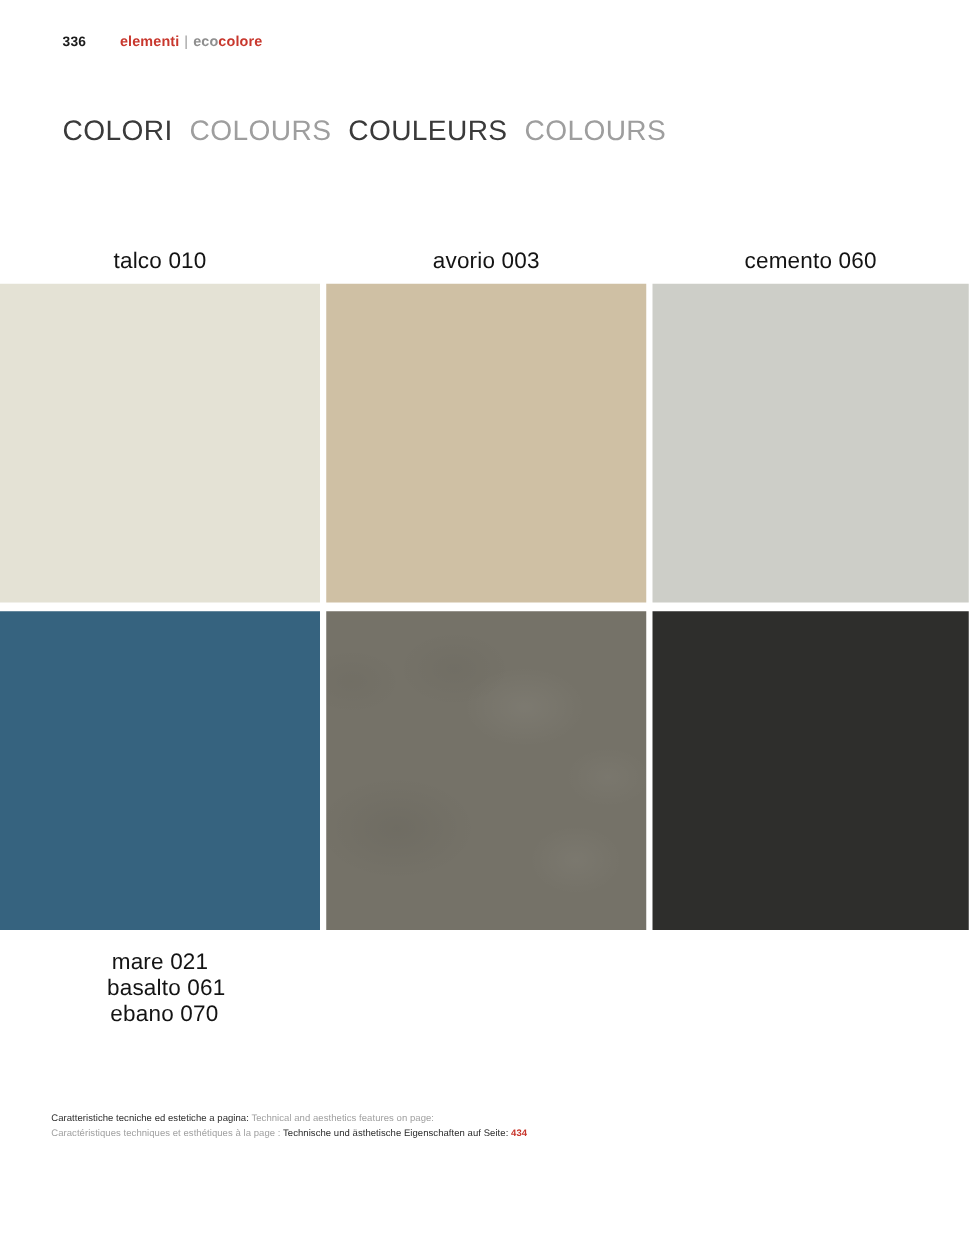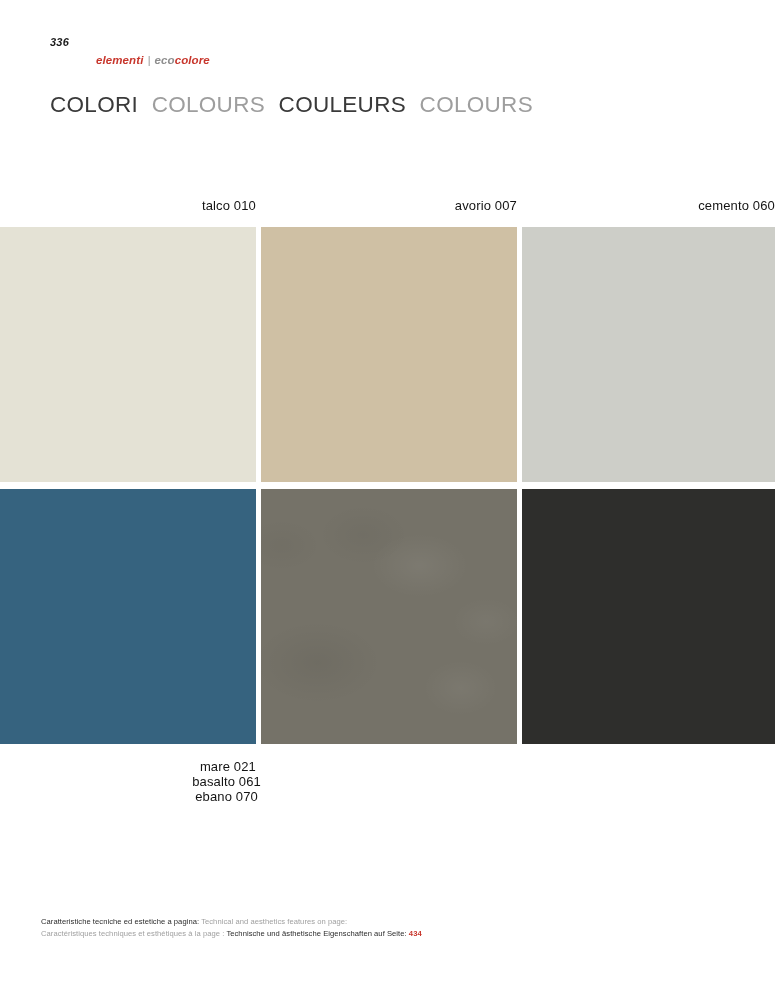--- a/index.html
+++ b/index.html
@@ -12,26 +12,25 @@
     background: #ffffff;
     font-family: "Liberation Sans", sans-serif;
     overflow: hidden;
     position: relative;
   }
 
   
   .running-head {
     position: absolute;
     left: 0;
-    top: 32px;
+    top: 20px;
     width: 100%;
     height: 20px;
     display: flex;
-    align-items: center;
-    font-style: italic;
+    align-items: flex-end;
   }
   .folio {
     margin-left: 50px;
     width: 46px;
     font-size: 11px;
     font-weight: bold;
     color: #1b1b1b;
     letter-spacing: 0.2px;
   }
   .brandline {
@@ -119,35 +118,35 @@
     position: absolute;
     left: 0;
     width: 775px;
     height: 20px;
     display: flex;
   }
   .captions-top    { top: 198px; }
   .captions-bottom { top: 759px; flex-direction: column; }
 
   .caption {
-    font-size: 13px;
+    font-size: 18px;
     color: #141414;
     letter-spacing: 0.15px;
-    text-align: right;
+    text-align: center;
     white-space: nowrap;
   }
   .cap-1 { width: 256px; }
   .cap-2 { width: 256px; margin-left: 5px; }
   .cap-3 { width: 253px; margin-left: 5px; }
 
   
   .footnote {
     position: absolute;
     left: 41px;
-    top: 916px;
+    top: 889px;
     font-size: 7.6px;
     line-height: 11.5px;
     letter-spacing: 0.05px;
     white-space: nowrap;
   }
   .fn-dark { color: #2b2b2b; }
   .fn-gray { color: #a0a0a0; }
   .fn-red  { color: #c8372d; font-weight: bold; }
 </style>
 </head>
@@ -165,21 +164,21 @@
 
 <div class="page-title">
   <span class="t-dark">COLORI</span>
   <span class="t-gray">COLOURS</span>
   <span class="t-dark">COULEURS</span>
   <span class="t-gray">COLOURS</span>
 </div>
 
 <div class="caption-row captions-top">
   <div class="caption cap-1">talco 010</div>
-  <div class="caption cap-2">avorio 007</div>
+  <div class="caption cap-2">avorio 003</div>
   <div class="caption cap-3">cemento 060</div>
 </div>
 
 <div class="swatch-grid">
 
   <div class="swatch-row row-top">
     <div class="swatch-cell cell-1">
       <div class="swatch-chip" style="background-color: rgb(228, 226, 213);"></div>
     </div>
     <div class="swatch-cell cell-2">

